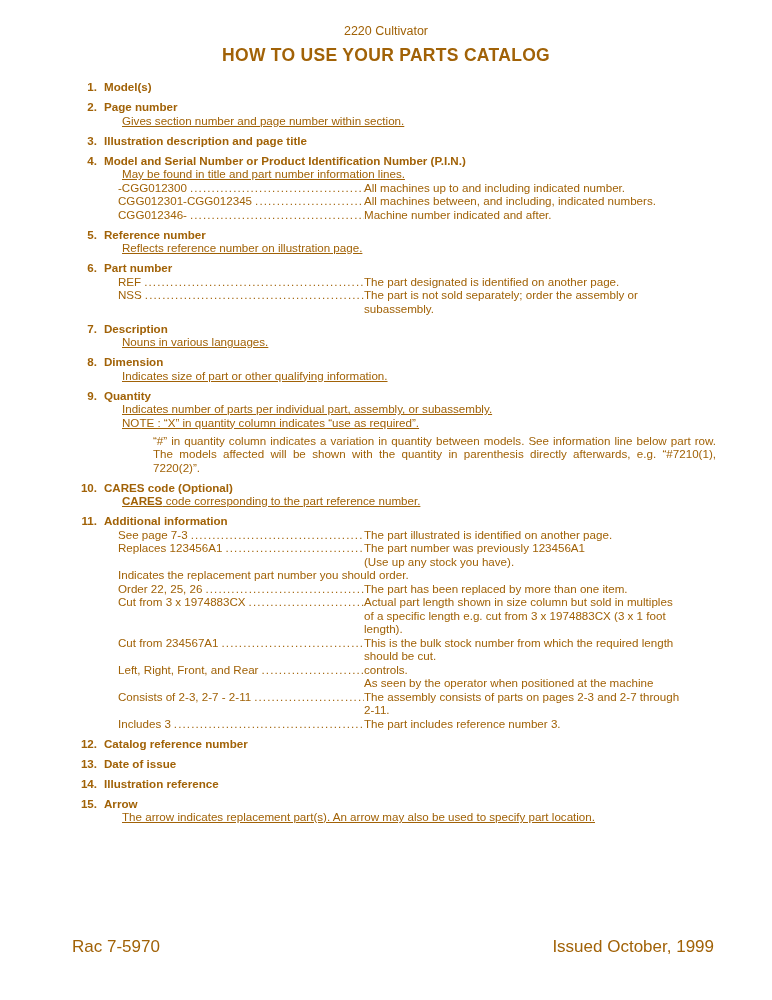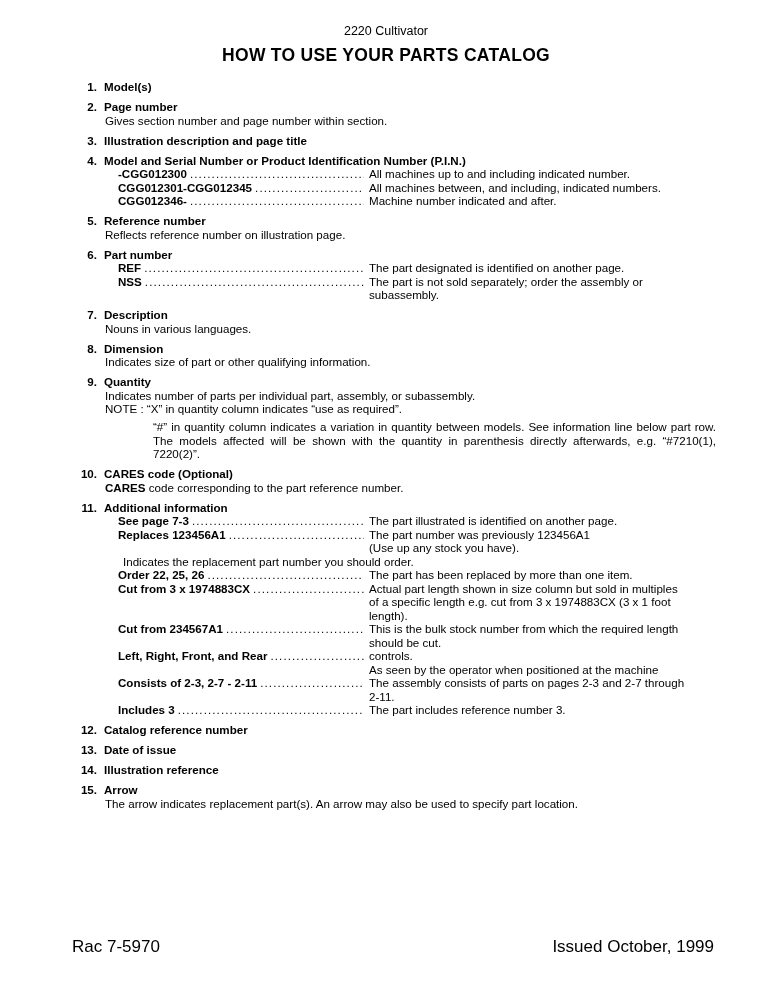--- a/index.html
+++ b/index.html
@@ -2,21 +2,21 @@
 <html><head>
 <meta charset="utf-8">
 <style>
   html,body { margin:0; padding:0; background:#e8e8e8; }
   .page {
     position:relative;
     width:772px; height:1000px;
     margin:0 auto;
     background:#ffffff;
     font-family:"Liberation Sans", sans-serif;
-    color:#000000;
+    color:#a16207;
     overflow:hidden;
   }
   .model-line {
     padding-top:24px;
     text-align:center;
     font-size:12.5px;
     line-height:15px;
   }
   .doc-title {
     margin-top:6px;
@@ -35,31 +35,31 @@
   }
   .item { display:flex; margin-bottom:6.5px; }
   .num {
     flex:0 0 34px;
     text-align:right;
     font-weight:bold;
     margin-right:7px;
   }
   .content { flex:1; min-width:0; }
   .heading { font-weight:bold; }
-  .body-line { margin-left:1px; }
+  .body-line { margin-left:18px;text-decoration:underline; }
   .body-line strong { font-weight:bold; }
   .defrow { display:flex; margin-left:14px; }
   .term-wrap { flex:0 0 246px; display:flex; overflow:hidden; align-items:baseline; }
-  .term { font-weight:bold; white-space:nowrap; flex:none; padding-right:3px; }
+  .term { font-weight:normal; white-space:nowrap; flex:none; padding-right:3px; }
   .leader { flex:1 1 auto; overflow:hidden; white-space:nowrap; }
   .leader::after {
     content:"...................................................................................................................";
     letter-spacing:1.1px;
   }
-  .desc { flex:1 1 auto; margin-left:5px; min-width:0; }
+  .desc { flex:1 1 auto; min-width:0; }
   .note-para {
     margin-left:49px;
     margin-top:4.5px;
     width:563px;
     text-align:justify;
   }
   .footer {
     position:absolute;
     left:72px; right:58px; top:940px;
     display:flex;
@@ -92,20 +92,21 @@
       <div class="item">
         <span class="num">3.</span>
         <div class="content">
           <div class="heading">Illustration description and page title</div>
         </div>
       </div>
       <div class="item">
         <span class="num">4.</span>
         <div class="content">
           <div class="heading">Model and Serial Number or Product Identification Number (P.I.N.)</div>
+          <div class="body-line">May be found in title and part number information lines.</div>
           <div class="defrow">
             <div class="term-wrap">
               <span class="term">-CGG012300</span>
               <span class="leader"></span>
             </div>
             <div class="desc">
               <div class="desc-line">All machines up to and including indicated number.</div>
             </div>
           </div>
           <div class="defrow">

